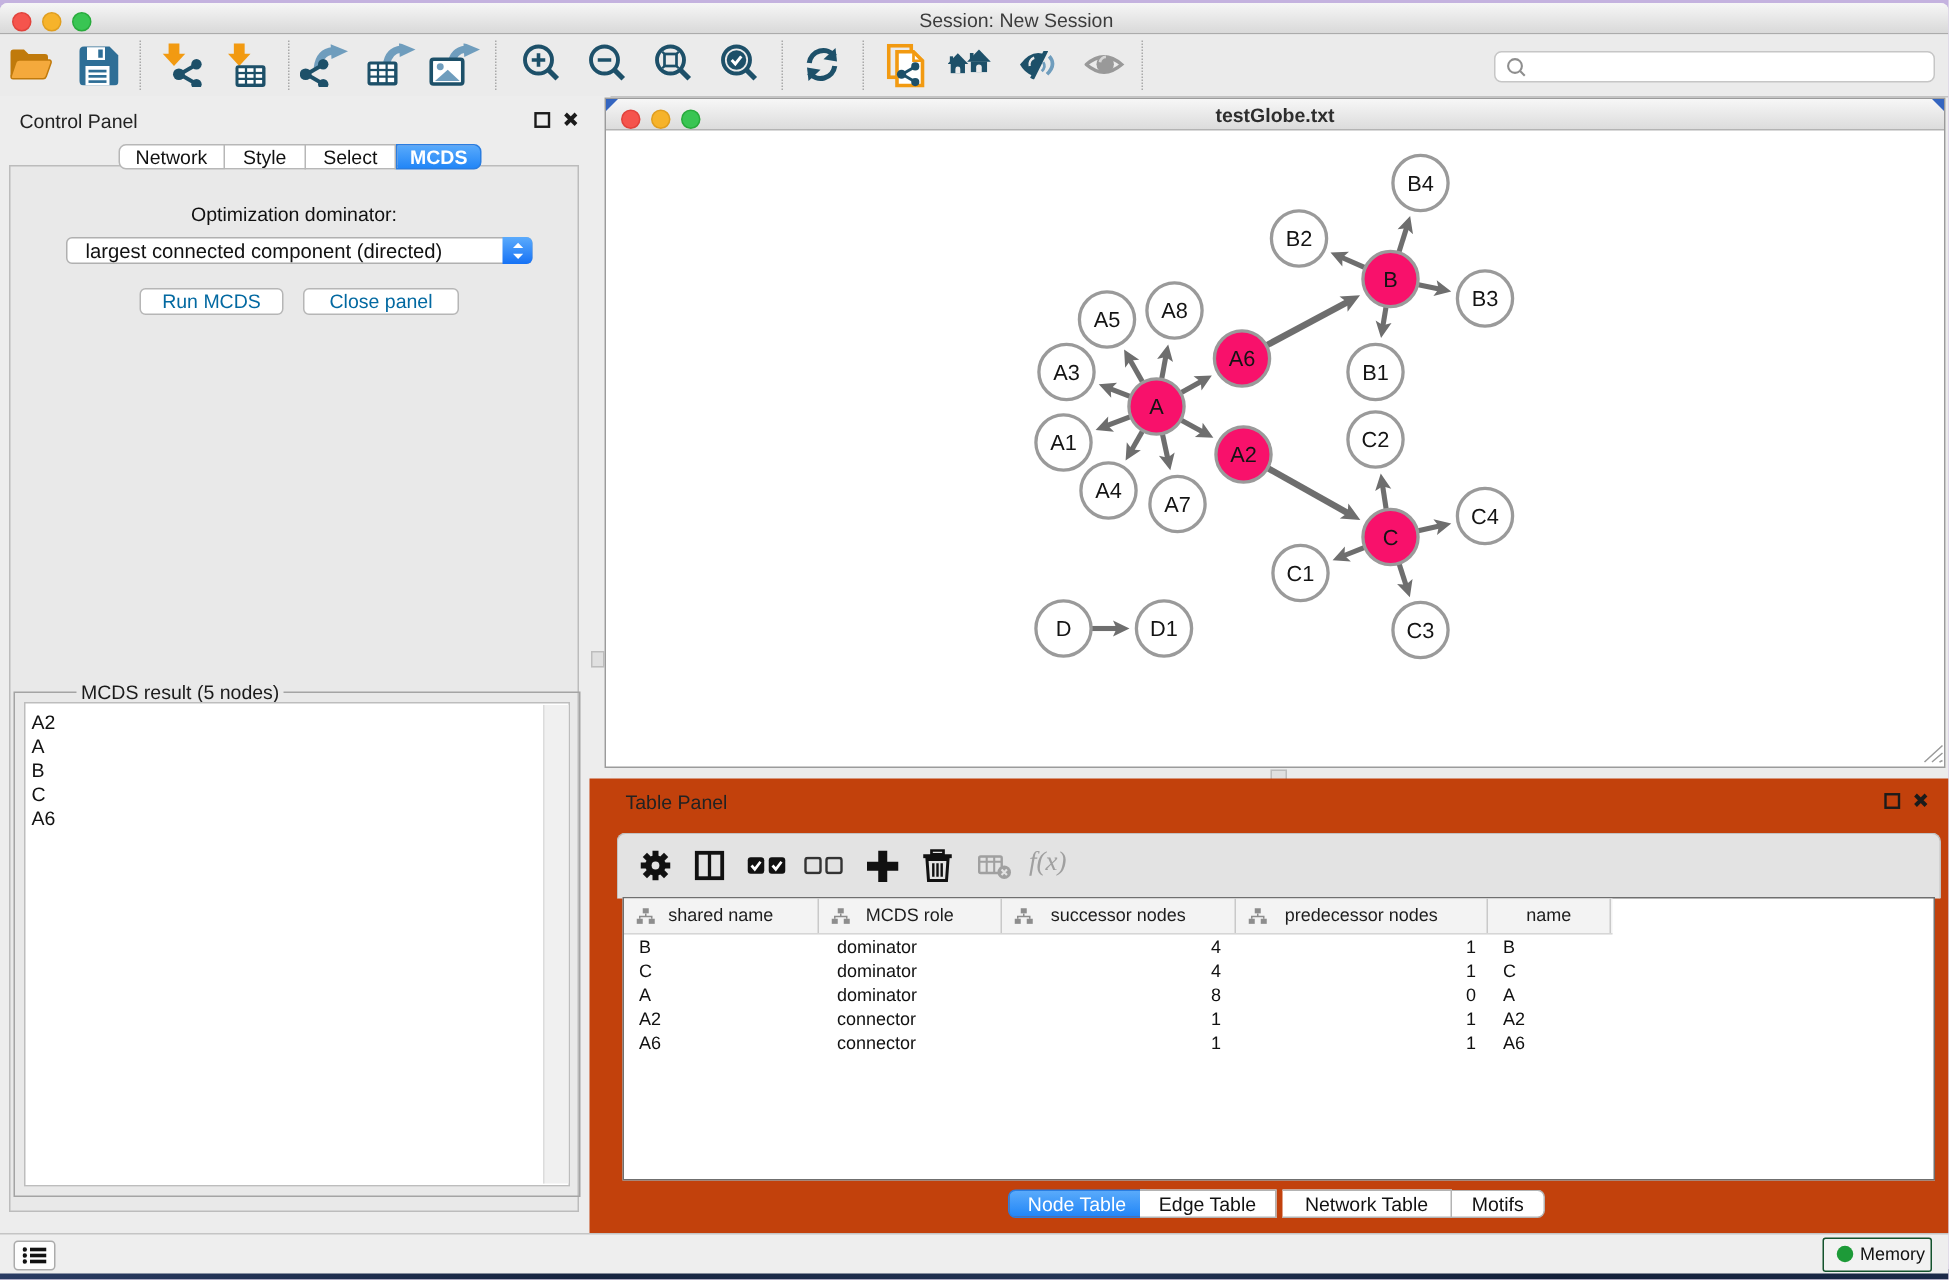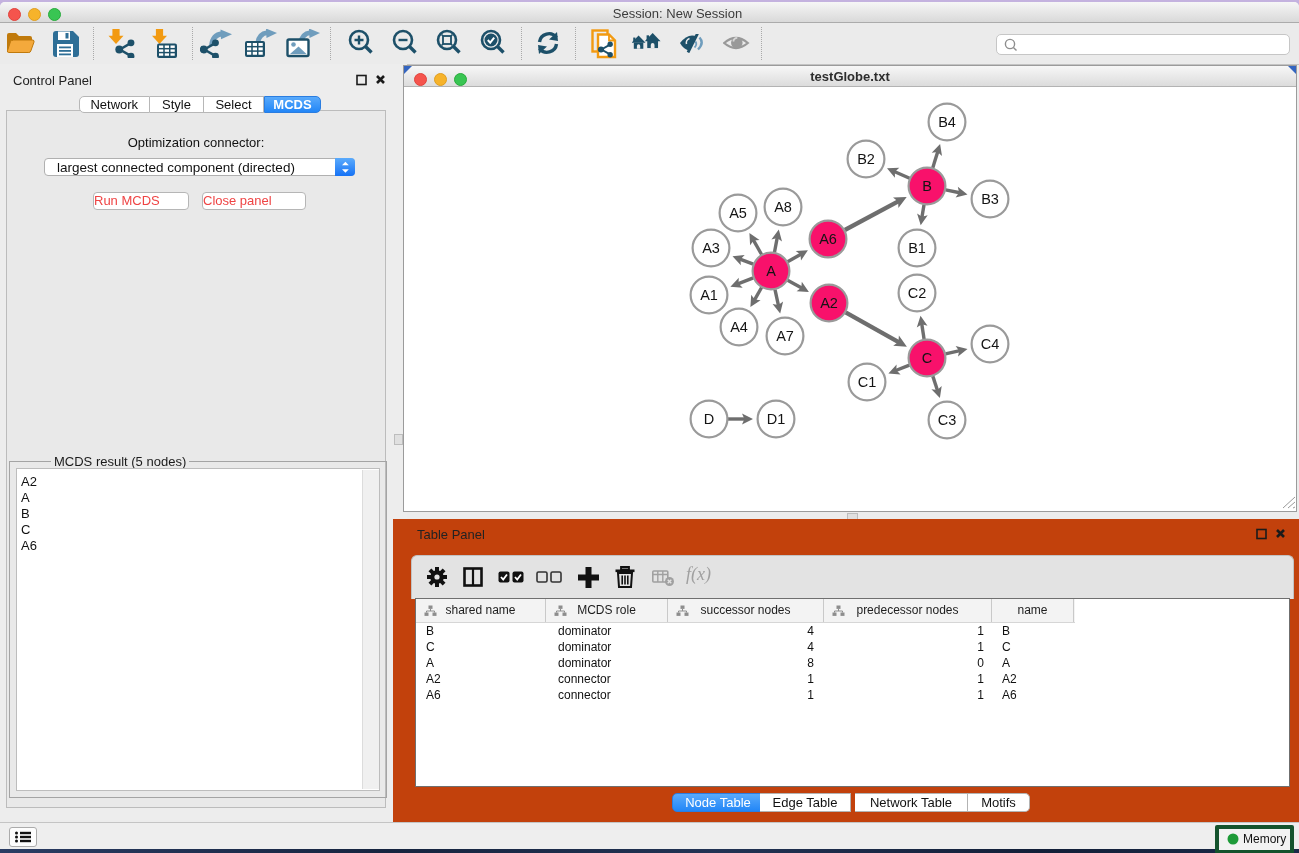--- a/index.html
+++ b/index.html
@@ -28,22 +28,22 @@
 #frameTitle{left:0;top:0;width:100%;height:20px;background:linear-gradient(#f7f7f7,#dcdcdc);border-bottom:1px solid #b3b3b3;}
 
 #tp{left:393px;top:517px;width:906px;height:303px;background:#c2410c;}
 #tpToolbar{left:18px;top:36px;width:881px;height:43px;background:#e3e3e3;border:1px solid #c2c2c2;border-bottom:none;border-radius:6px 6px 0 0;}
 #tbl{left:22px;top:79px;width:873px;height:187px;background:#fff;border:1.5px solid #6f6f6f;}
 #tblHead{left:0;top:0;width:659px;height:23px;background:#f3f3f3;border-bottom:1px solid #d6d6d6;}
 .hcol{top:0;height:23px;border-right:1px solid #c9c9c9;font-size:12px;color:#1d1d1d;text-align:center;line-height:23px;}
 .cell{font-size:12px;color:#111;height:16px;line-height:16px;}
 
 #status{left:0;top:820px;width:1299px;height:26px;background:#eeeeee;border-top:1px solid #c4c4c4;}
-#memBtn{left:1215px;top:2px;width:71px;height:21px;background:#f2f2f2;border:4px solid #14532d;border-radius:2px;font-size:12px;color:#111;}
-.btn{background:#fff;border:1px solid #b6b6b6;border-radius:4px;font-size:13px;color:#ef4444;}
+#memBtn{left:1215px;top:2px;width:71px;height:21px;background:#f2f2f2;border:1px solid #14532d;border-radius:2px;font-size:12px;color:#111;}
+.btn{background:#fff;border:1px solid #b6b6b6;border-radius:4px;font-size:13px;color:#0369a1;text-align:center;}
 </style></head>
 <body>
 <div id="wall" class="abs"></div>
 <div id="win" class="abs">
   <div id="titlebar" class="abs">
     <div class="abs tl" style="left:7.5px;background:#f5544d;border:0.5px solid #e1433c;"></div>
     <div class="abs tl" style="left:27.5px;background:#f6b32b;border:0.5px solid #e09e1f;"></div>
     <div class="abs tl" style="left:47.5px;background:#39c553;border:0.5px solid #28ab3c;"></div>
     <div id="title" class="abs">Session: New Session</div>
   </div>
@@ -201,21 +201,21 @@
     <div id="cpTitle" class="abs">Control Panel</div>
     <svg class="abs" style="left:356px;top:10px" width="32" height="12">
         <rect x="1" y="1.5" width="9" height="9" fill="none" stroke="#1b1b1b" stroke-width="1.6"></rect>
         <path d="M21,2 L28,9 M28,2 L21,9" stroke="#1b1b1b" stroke-width="2.6"></path>
       </svg>
     <div id="cpBox" class="abs"></div>
     <div class="abs tabseg" style="left:78.5px;top:32px;width:71.5px;height:15px;line-height:15px;background:#fff;color:#111;border:1px solid #b7b7b7;border-radius:5px 0 0 5px;box-sizing:border-box;height:17px;line-height:16px;">Network</div>
     <div class="abs tabseg" style="left:150px;top:32px;width:54px;height:15px;line-height:15px;background:#fff;color:#111;border:1px solid #b7b7b7;border-left:none;box-sizing:border-box;height:17px;line-height:16px;">Style</div>
     <div class="abs tabseg" style="left:204px;top:32px;width:60px;height:15px;line-height:15px;background:#fff;color:#111;border:1px solid #b7b7b7;border-left:none;box-sizing:border-box;height:17px;line-height:16px;">Select</div>
     <div class="abs tabseg" style="left:264px;top:32px;width:57px;height:15px;line-height:15px;background:linear-gradient(#59aafb,#2286f7);color:#fff;border:1px solid #2a7de0;border-radius:0 5px 5px 0;box-sizing:border-box;height:17px;line-height:16px;font-weight:bold;">MCDS</div>
-    <div class="abs" style="left:7px;top:71px;width:378px;text-align:center;font-size:13px;color:#111;">Optimization connector:</div>
+    <div class="abs" style="left:7px;top:71px;width:378px;text-align:center;font-size:13px;color:#111;">Optimization dominator:</div>
     <div class="abs" style="left:44px;top:94px;width:311px;height:18px;background:#fff;border:1px solid #b0b0b0;border-radius:4px;font-size:13.5px;color:#111;line-height:18px;padding-left:12px;box-sizing:border-box;">largest connected component (directed)<div class="abs" style="right:-1px;top:-1px;width:20px;height:18px;border-radius:0 4px 4px 0;background:linear-gradient(#5babfc,#1672f5);">
           <svg width="13" height="14" style="position:absolute;left:3.5px;top:2.5px">
             <path d="M3,4.3 L6.4,0.8 L9.8,4.3 Z" fill="#fff"></path>
             <path d="M3,8.2 L6.4,11.7 L9.8,8.2 Z" fill="#fff"></path>
           </svg>
         </div></div>
     <div class="btn abs" style="left:93px;top:128px;width:94px;height:16px;line-height:16px;">Run MCDS</div>
     <div class="btn abs" style="left:202px;top:128px;width:102px;height:16px;line-height:16px;">Close panel</div>
     <div id="mcdsGroup" class="abs">
       <div id="mcdsLabel" class="abs">MCDS result (5 nodes)</div>

